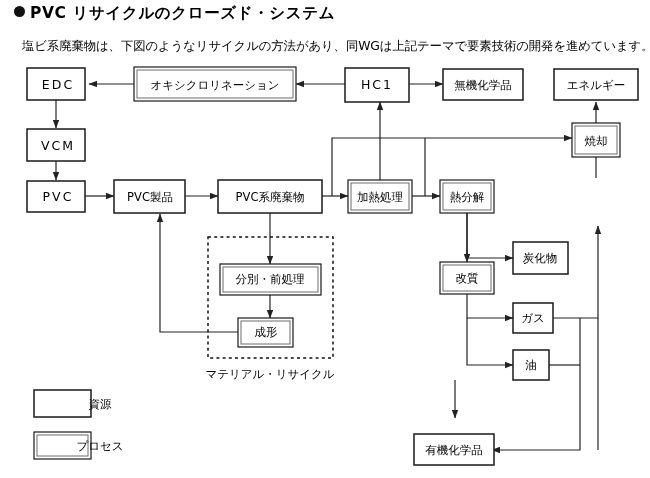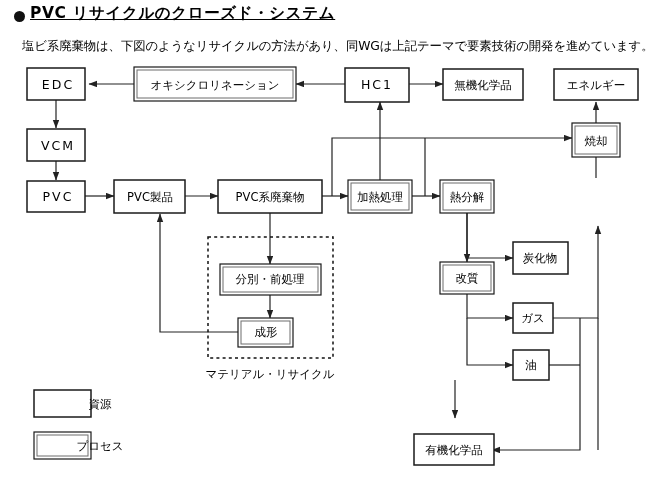--- a/index.html
+++ b/index.html
@@ -4,21 +4,21 @@
 <style>
   html,body{margin:0;padding:0;background:#fff;}
   body{
     width:650px;height:478px;
     font-family:"DejaVu Sans","Liberation Sans",sans-serif;
     color:#000;overflow:hidden;position:relative;
   }
   #page{position:relative;width:650px;height:478px;background:#fff;}
 
   
-  .hdr{position:absolute;left:14px;top:6px;display:flex;align-items:flex-end;gap:5px;text-decoration:underline;}
+  .hdr{position:absolute;left:14px;top:6px;display:flex;align-items:flex-start;gap:5px;}
   .bullet{
     width:11px;height:11px;border-radius:50%;background:#111;display:inline-block;
     flex:0 0 auto;
   }
   .hdr-title{
     font-size:15.5px;font-weight:bold;letter-spacing:.6px;white-space:nowrap;
     line-height:1;
   }
   .lead{
     position:absolute;left:22px;top:38px;width:620px;

